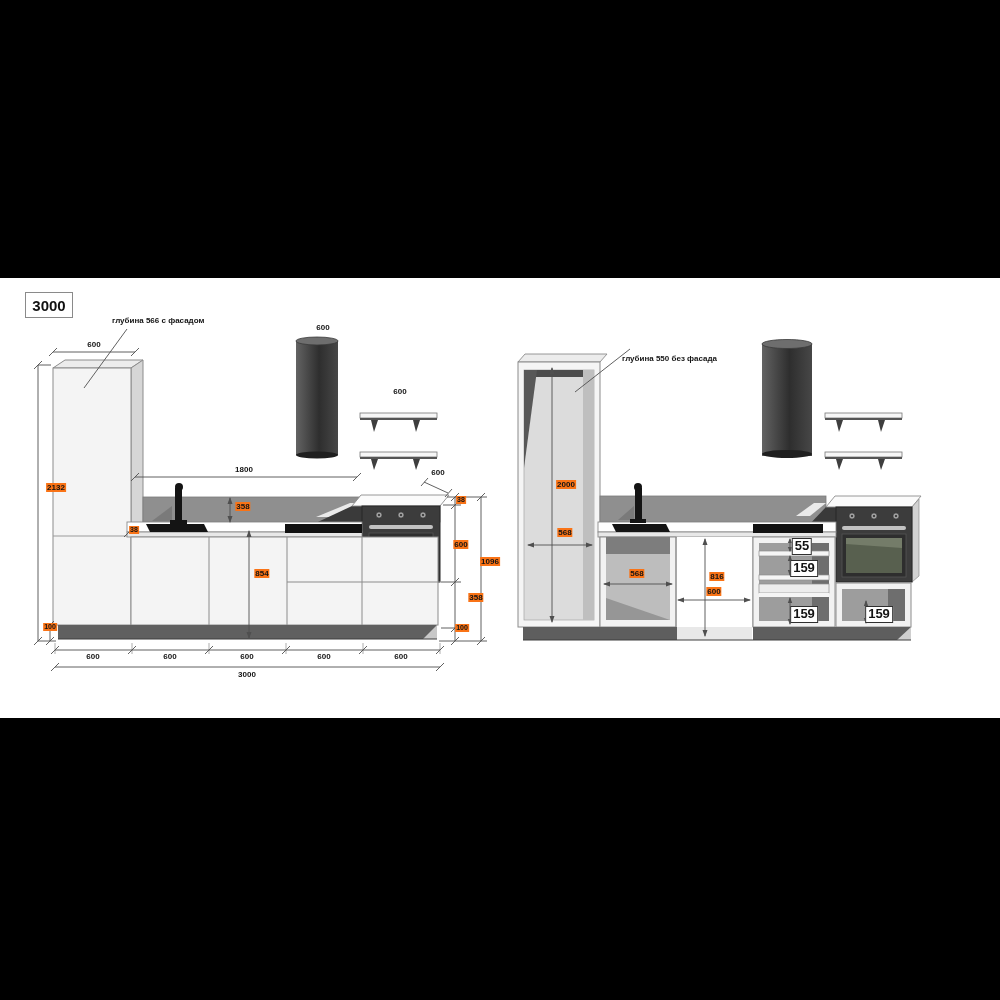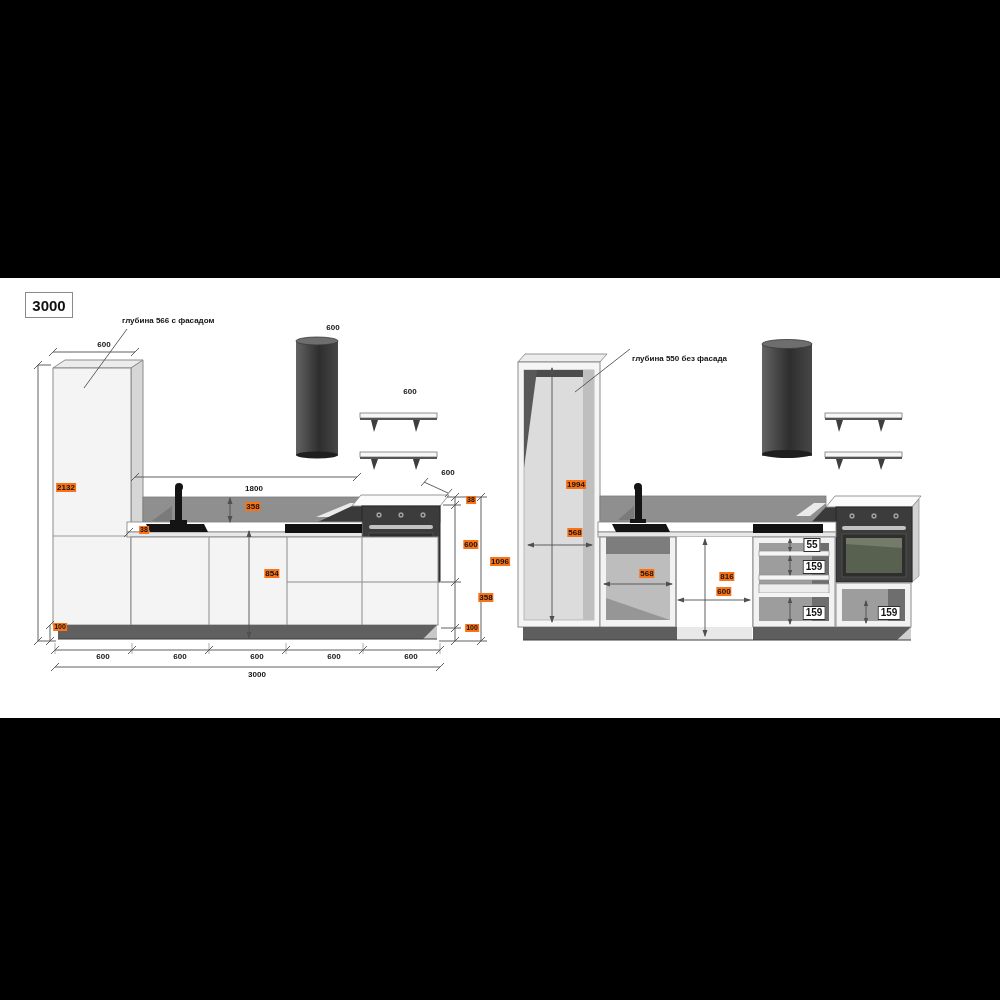--- a/index.html
+++ b/index.html
@@ -1,25 +1,25 @@
 <!DOCTYPE html>
 <html><head>
 <meta charset="utf-8">
 <style>
   html,body{margin:0;padding:0;background:#000;}
   #canvas{position:relative;width:1000px;height:767px;background:#000;overflow:hidden;
           font-family:"Liberation Sans",sans-serif;padding-left:30px;}
   #sheet{position:absolute;left:0;top:278px;width:1000px;height:440px;background:#fff;}
   #drawing{position:absolute;left:0;top:0;width:1000px;height:1000px;}
   .lbl{position:absolute;font:bold 8px "Liberation Sans",sans-serif;color:#141414;
-       white-space:nowrap;line-height:1.15;transform:translateX(-50%);z-index:5;margin-left:10px;}
+       white-space:nowrap;line-height:1.15;transform:translateX(-50%);z-index:5;}
   .lbl.bg{background:#f97316;padding:0 1px;}
   .lbl.small{font-size:7px;}
   .lbl.leftal{transform:none;}
-  .lbl.box{background:#fff;border:1px solid #2f2f2f;padding:0 2px;font-size:10px;}
+  .lbl.box{background:#fff;border:1px solid #2f2f2f;padding:0 2px;font-size:13px;}
   .title-box{position:absolute;left:25px;top:292px;width:46px;height:24px;background:#fff;
        border:1.5px solid #8a8a8a;display:flex;align-items:center;justify-content:center;
        font:bold 15px "Liberation Sans",sans-serif;color:#111;z-index:6;}
 </style>
 </head>
 <body>
 
 <div id="canvas">
 
   <div id="sheet"></div>
@@ -302,42 +302,42 @@
       <polygon points="790,625 787.8,619 792.2,619" stroke="none"></polygon>
       <line x1="866" y1="601" x2="866" y2="623"></line>
       <polygon points="866,600 863.8,606 868.2,606" stroke="none"></polygon>
       <polygon points="866,624 863.8,618 868.2,618" stroke="none"></polygon>
     </g>
   </svg>
 
   <span class="lbl leftal" style="left:112px;top:316px">глубина 566 с фасадом</span>
   <span class="lbl" style="left:94px;top:340px">600</span>
   <span class="lbl bg" style="left:56px;top:483px">2132</span>
-  <span class="lbl" style="left:244px;top:484px">1800</span>
+  <span class="lbl" style="left:244px;top:465px">1800</span>
   <span class="lbl bg" style="left:243px;top:502px">358</span>
   <span class="lbl small bg" style="left:134px;top:526px">38</span>
   <span class="lbl bg" style="left:262px;top:569px">854</span>
   <span class="lbl bg small" style="left:50px;top:623px">100</span>
   <span class="lbl" style="left:323px;top:323px">600</span>
   <span class="lbl" style="left:400px;top:387px">600</span>
   <span class="lbl" style="left:438px;top:468px">600</span>
   <span class="lbl bg small" style="left:461px;top:496px">38</span>
   <span class="lbl bg" style="left:461px;top:540px">600</span>
   <span class="lbl bg" style="left:476px;top:593px">358</span>
   <span class="lbl bg small" style="left:462px;top:624px">100</span>
   <span class="lbl bg" style="left:490px;top:557px">1096</span>
   <span class="lbl" style="left:93px;top:652px">600</span>
   <span class="lbl" style="left:170px;top:652px">600</span>
   <span class="lbl" style="left:247px;top:652px">600</span>
   <span class="lbl" style="left:324px;top:652px">600</span>
   <span class="lbl" style="left:401px;top:652px">600</span>
   <span class="lbl" style="left:247px;top:670px">3000</span>
 
   <span class="lbl leftal" style="left:622px;top:354px">глубина 550 без фасада</span>
-  <span class="lbl bg" style="left:566px;top:480px">1994</span>
+  <span class="lbl bg" style="left:566px;top:480px">2000</span>
   <span class="lbl bg" style="left:565px;top:528px">568</span>
   <span class="lbl bg" style="left:637px;top:569px">568</span>
   <span class="lbl bg" style="left:717px;top:572px">816</span>
   <span class="lbl bg" style="left:714px;top:587px">600</span>
   <span class="lbl box" style="left:802px;top:538px">55</span>
   <span class="lbl box" style="left:804px;top:560px">159</span>
   <span class="lbl box" style="left:804px;top:606px">159</span>
   <span class="lbl box" style="left:879px;top:606px">159</span>
 
 </div>

